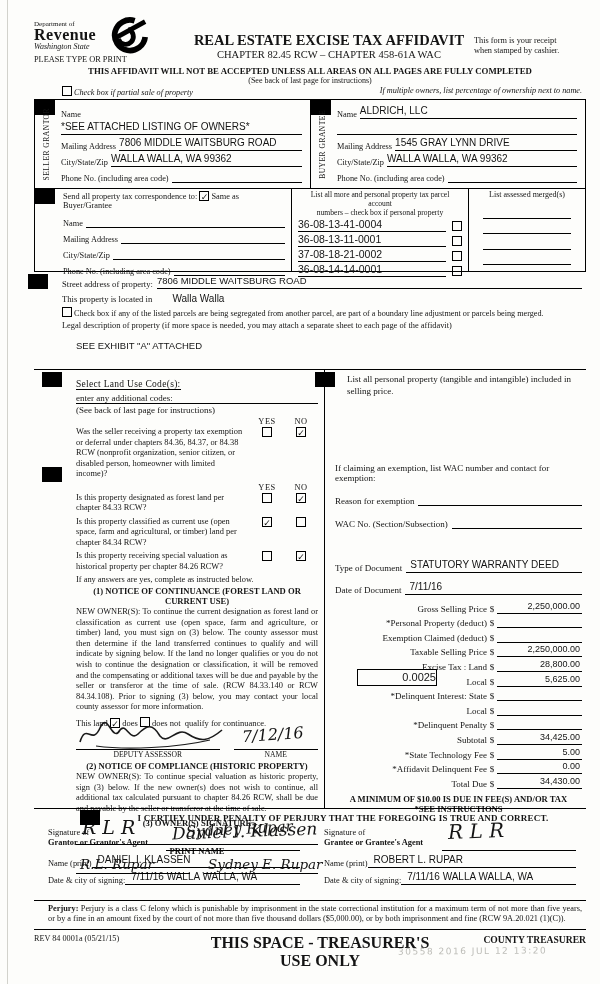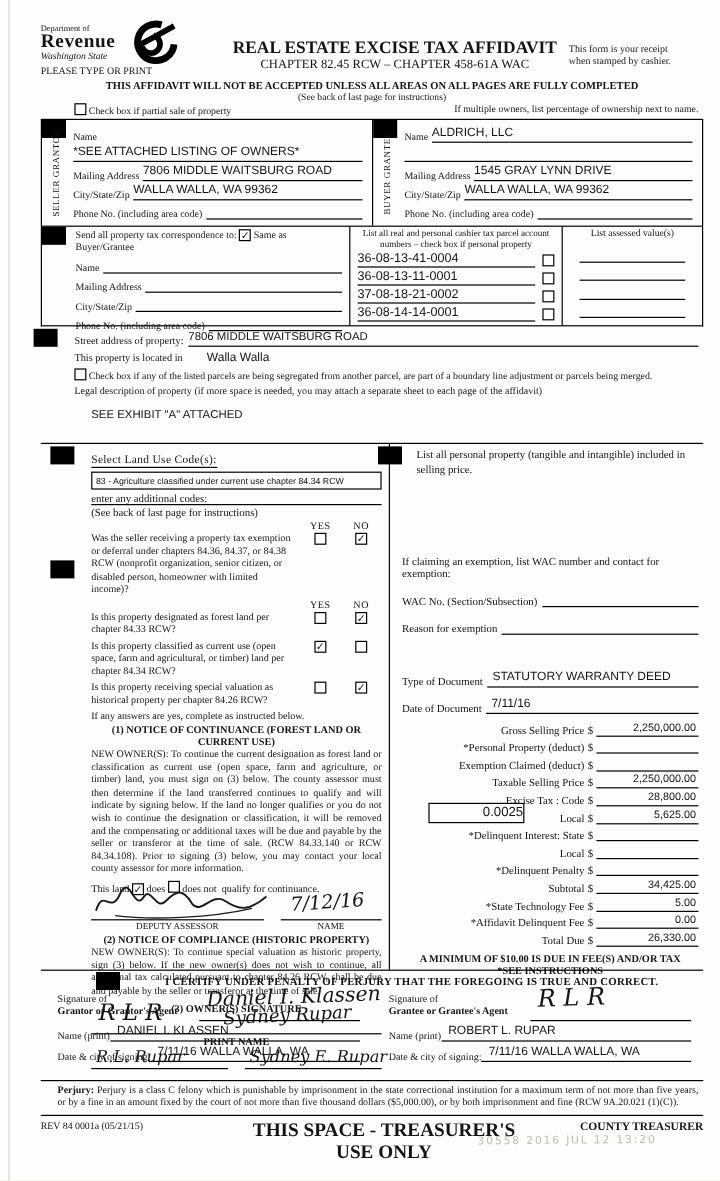--- a/index.html
+++ b/index.html
@@ -19,21 +19,21 @@
   .logo .d2{font-size:16px;font-weight:bold;letter-spacing:.5px;line-height:14px;}
   .logo .d3{font-size:8px;font-style:italic;}
   .logo svg{position:absolute;left:72px;top:-4px;}
   .titleblk{flex:1;text-align:center;padding-top:12px;}
   .t1{font-size:14.5px;font-weight:bold;}
   .t2{font-size:10.5px;}
   .receipt{width:112px;font-size:8.3px;text-align:left;padding-top:16px;line-height:10px;}
   .please{font-size:8.3px;margin-top:-11px;}
   .warn{text-align:center;font-size:8.8px;font-weight:bold;margin-top:2px;}
   .seeback{text-align:center;font-size:8px;}
-  .toprow{display:flex;font-size:8.2px;margin:1px 0 2px 28px;}
+  .toprow{display:flex;font-size:8.2px;margin:1px 0 2px 28px;font-style:italic;}
   .toprow .right{margin-left:auto;padding-right:4px;}
   
   .party{border:1.5px solid #000;display:flex;height:88px;}
   .half{width:50%;display:flex;position:relative;box-sizing:border-box;}
   .half.b{border-left:1.5px solid #000;}
   .half .sq{position:absolute;left:0;top:0;}
   .vlab{width:24px;display:flex;align-items:center;justify-content:center;}
   .vlab span{writing-mode:vertical-rl;transform:rotate(180deg);font-size:7.5px;letter-spacing:.5px;line-height:8px;text-align:center;}
   .fields{flex:1;padding:3px 8px 0 2px;}
   .frow{display:flex;font-size:8.3px;align-items:flex-end;height:16px;}
@@ -258,42 +258,42 @@
           <span class="lab">City/State/Zip</span>
         <span class="fv"></span>
         </div>
       <div class="frow">
           <span class="lab">Phone No. (including area code)</span>
         <span class="fv"></span>
         </div>
     </div>
     <div class="parcol">
       <div class="parhead">
-        <div>List all real and personal cashier tax parcel account</div>
+        <div>List all more and personal property tax parcel account</div>
           <div>numbers – check box if personal property</div>
         </div>
       <div class="parrow">
         <span class="num val">36-08-13-41-0004</span>
         <span class="cb"></span>
         </div>
       <div class="parrow">
         <span class="num val">36-08-13-11-0001</span>
         <span class="cb"></span>
         </div>
       <div class="parrow">
         <span class="num val">37-08-18-21-0002</span>
         <span class="cb"></span>
         </div>
       <div class="parrow">
         <span class="num val">36-08-14-14-0001</span>
         <span class="cb"></span>
         </div>
     </div>
     <div class="asscol">
-      <div class="asshead">List assessed value(s)</div>
+      <div class="asshead">List assessed merged(s)</div>
       <div class="assrow"></div>
       <div class="assrow"></div>
       <div class="assrow"></div>
       <div class="assrow"></div>
     </div>
   </div>
 
   <div class="street">
     <span class="sq"></span>
     <div class="srow">
@@ -311,21 +311,20 @@
     <div class="legal">Legal description of property (if more space is needed, you may attach a separate sheet to each page of the affidavit)</div>
     <div class="exhibit">SEE EXHIBIT "A" ATTACHED</div>
   </div>
 
   <div class="main">
     <div class="mleft">
       <span class="sq sq1"></span>
       <span class="sq sq2"></span>
 
       <div class="lu-title">Select Land Use Code(s):</div>
-      <div class="lu-box">83 - Agriculture classified under current use chapter 84.34 RCW</div>
       <div class="lu-add">enter any additional codes:</div>
       <div class="lu-see">(See back of last page for instructions)</div>
 
       <div class="yn">
         <span>YES</span>
           <span>NO</span>
         </div>
       <div class="q">
         <span class="qt">Was the seller receiving a property tax exemption or deferral under chapters 84.36, 84.37, or 84.38 RCW (nonprofit organization, senior citizen, or disabled person, homeowner with limited income)?</span>
         <span class="qc"><span class="cb"></span></span>
@@ -398,25 +397,25 @@
           </span>
       </div>
     </div>
 
     <div class="mright">
       <span class="sq"></span>
       <div class="pp-text">List all  personal property (tangible and intangible) included in selling price.</div>
 
       <div class="claim">If claiming an exemption, list WAC number and contact for exemption:</div>
       <div class="wacrow">
+        <span>Reason for exemption</span>
+        <span class="fv"></span>
+      </div>
+      <div class="wacrow">
         <span>WAC No. (Section/Subsection)</span>
-        <span class="fv"></span>
-      </div>
-      <div class="wacrow">
-        <span>Reason for exemption</span>
         <span class="fv"></span>
       </div>
 
       <div class="docrow" style="margin-top:30px;">
         <span class="lab">Type of Document</span>
         <span class="fv"><span class="val">STATUTORY WARRANTY DEED</span></span>
       </div>
       <div class="docrow" style="margin-top:8px;">
         <span class="lab">Date of Document</span>
         <span class="fv"><span class="val">7/11/16</span></span>
@@ -437,21 +436,21 @@
           <span class="ml">Exemption Claimed (deduct)</span>
             <span class="dol">$</span>
           <span class="mv"><span class="val"></span></span>
           </div>
         <div class="mrow">
           <span class="ml">Taxable Selling Price</span>
             <span class="dol">$</span>
           <span class="mv"><span class="val">2,250,000.00</span></span>
           </div>
         <div class="mrow">
-          <span class="ml">Excise Tax : Code</span>
+          <span class="ml">Excise Tax : Land</span>
             <span class="dol">$</span>
           <span class="mv"><span class="val">28,800.00</span></span>
           </div>
         <div class="mrow">
           <span class="ratebox">0.0025</span>
           <span class="ml">Local</span>
             <span class="dol">$</span>
           <span class="mv"><span class="val">5,625.00</span></span>
           </div>
         <div class="mrow">
@@ -480,21 +479,21 @@
           <span class="mv"><span class="val">5.00</span></span>
           </div>
         <div class="mrow">
           <span class="ml">*Affidavit Delinquent Fee</span>
             <span class="dol">$</span>
           <span class="mv"><span class="val">0.00</span></span>
           </div>
         <div class="mrow">
           <span class="ml">Total Due</span>
             <span class="dol">$</span>
-          <span class="mv"><span class="val">26,330.00</span></span>
+          <span class="mv"><span class="val">34,430.00</span></span>
           </div>
       </div>
       <div class="minimum">A MINIMUM OF $10.00 IS DUE IN FEE(S) AND/OR TAX</div>
       <div class="seeinstr">*SEE INSTRUCTIONS</div>
     </div>
   </div>
 
   <div class="certify">
     <span class="sq"></span>
     <span class="ct">I CERTIFY UNDER PENALTY OF PERJURY THAT THE FOREGOING IS TRUE AND CORRECT.</span>

